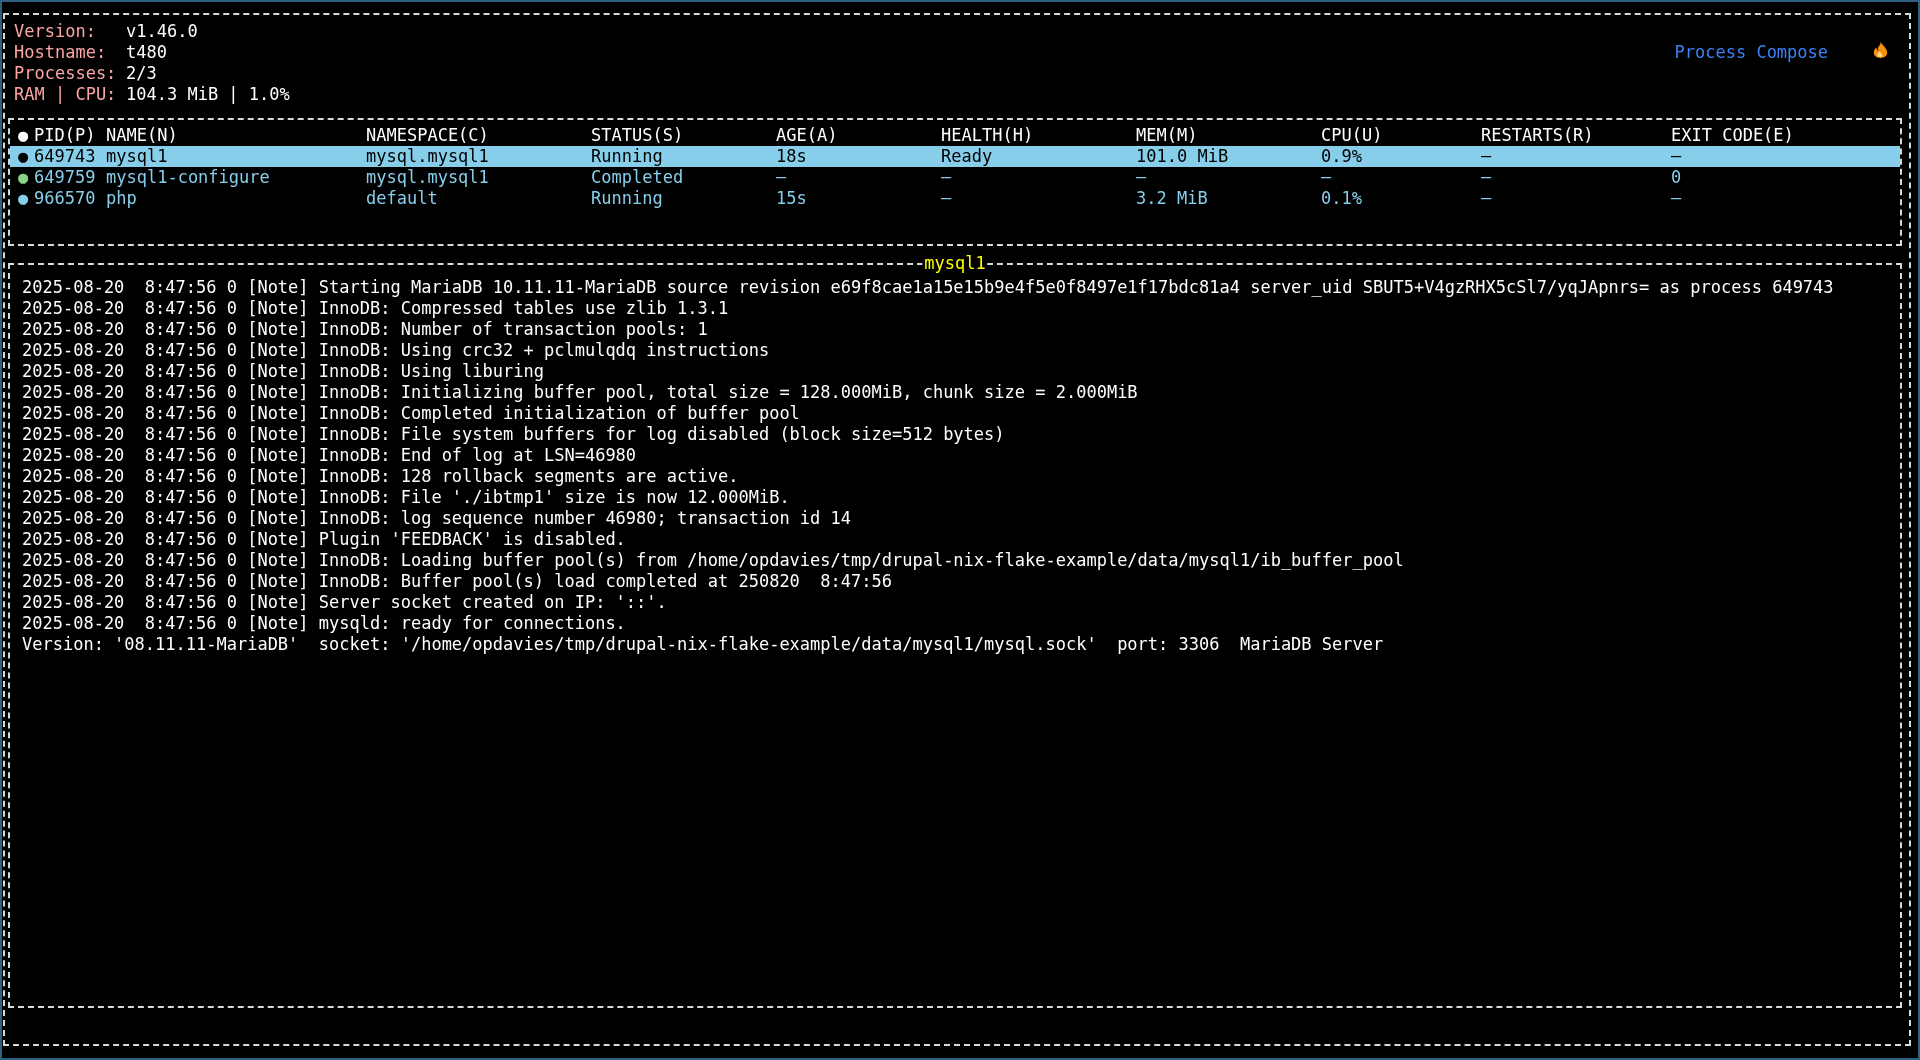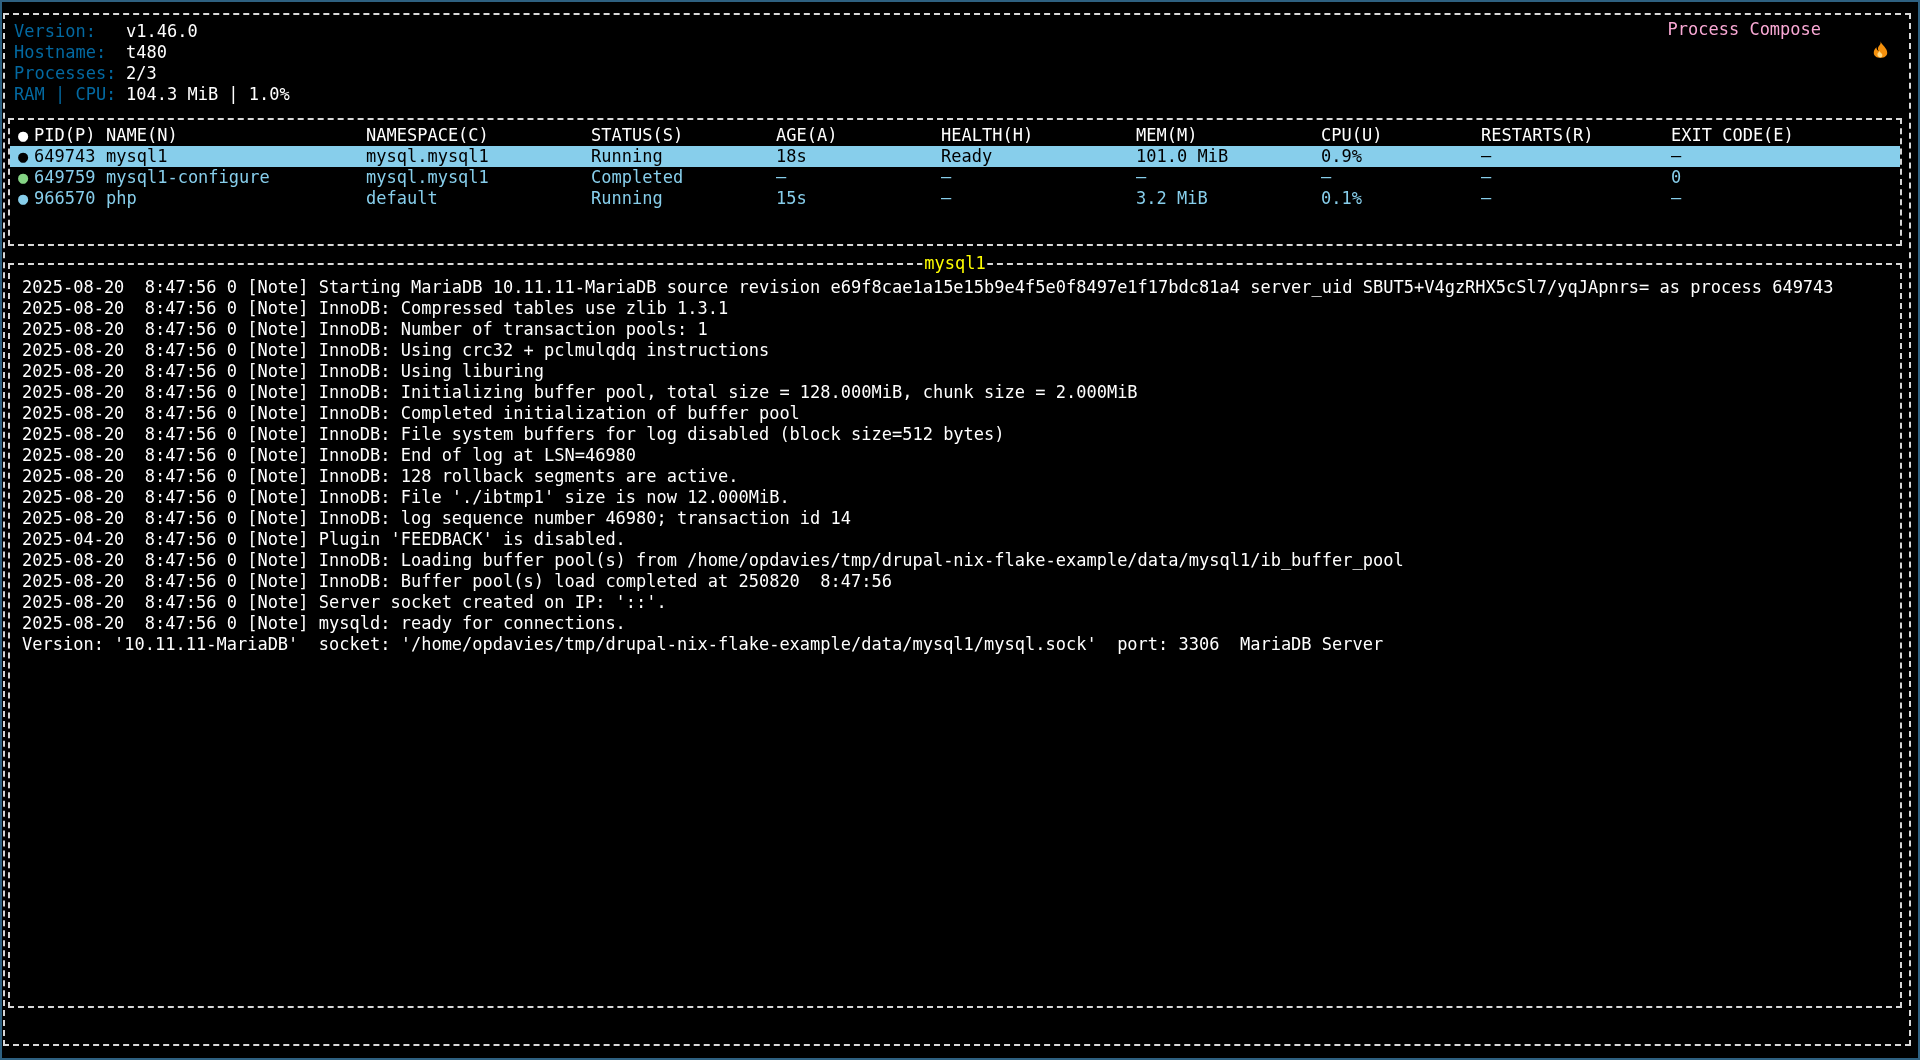--- a/index.html
+++ b/index.html
@@ -17,25 +17,25 @@
     border:2px solid #2e6080;
     pointer-events:none; z-index:9;
   }
   .app-border {
     position:absolute; left:3px; top:13px; right:9px; bottom:14px;
     border:2px dashed #d8d8d8;
   }
   
   .header-info { position:absolute; left:14px; top:21px; }
   .hrow { display:grid; grid-template-columns:102px auto; }
-  .hlabel { color:#0369a1; white-space:pre; }
+  .hlabel { color:#fca5a5; white-space:pre; }
   .hvalue { color:#ffffff; white-space:pre; padding-left:10px; }
   .app-title {
     position:absolute; top:19px; right:30px;
-    color:#f9a8d4; display:flex; gap:9px;
+    color:#3b82f6; display:flex; align-items:center; gap:2px;
     white-space:pre;
   }
   
   .panel {
     position:absolute; left:8px; width:1894px;
     border:2px dashed #d8d8d8; background:#000;
   }
   .table-panel { top:118px; height:128px; padding-top:5px; }
   .log-panel   { top:263px; height:745px; padding:12px 6px 0 12px; }
   .log-title {
@@ -185,32 +185,32 @@
 
       <div class="logline">2025-08-20  8:47:56 0 [Note] InnoDB: End of log at LSN=46980</div>
 
       <div class="logline">2025-08-20  8:47:56 0 [Note] InnoDB: 128 rollback segments are active.</div>
 
 
       <div class="logline">2025-08-20  8:47:56 0 [Note] InnoDB: File './ibtmp1' size is now 12.000MiB.</div>
 
       <div class="logline">2025-08-20  8:47:56 0 [Note] InnoDB: log sequence number 46980; transaction id 14</div>
 
-      <div class="logline">2025-04-20  8:47:56 0 [Note] Plugin 'FEEDBACK' is disabled.</div>
+      <div class="logline">2025-08-20  8:47:56 0 [Note] Plugin 'FEEDBACK' is disabled.</div>
 
       <div class="logline">2025-08-20  8:47:56 0 [Note] InnoDB: Loading buffer pool(s) from /home/opdavies/tmp/drupal-nix-flake-example/data/mysql1/ib_buffer_pool</div>
 
       <div class="logline">2025-08-20  8:47:56 0 [Note] InnoDB: Buffer pool(s) load completed at 250820  8:47:56</div>
 
 
       <div class="logline">2025-08-20  8:47:56 0 [Note] Server socket created on IP: '::'.</div>
 
       <div class="logline">2025-08-20  8:47:56 0 [Note] mysqld: ready for connections.</div>
 
-      <div class="logline">Version: '10.11.11-MariaDB'  socket: '/home/opdavies/tmp/drupal-nix-flake-example/data/mysql1/mysql.sock'  port: 3306  MariaDB Server</div>
+      <div class="logline">Version: '08.11.11-MariaDB'  socket: '/home/opdavies/tmp/drupal-nix-flake-example/data/mysql1/mysql.sock'  port: 3306  MariaDB Server</div>
     </div>
 </div>
 
 <div class="footer">
   
 
     
   
     
   

